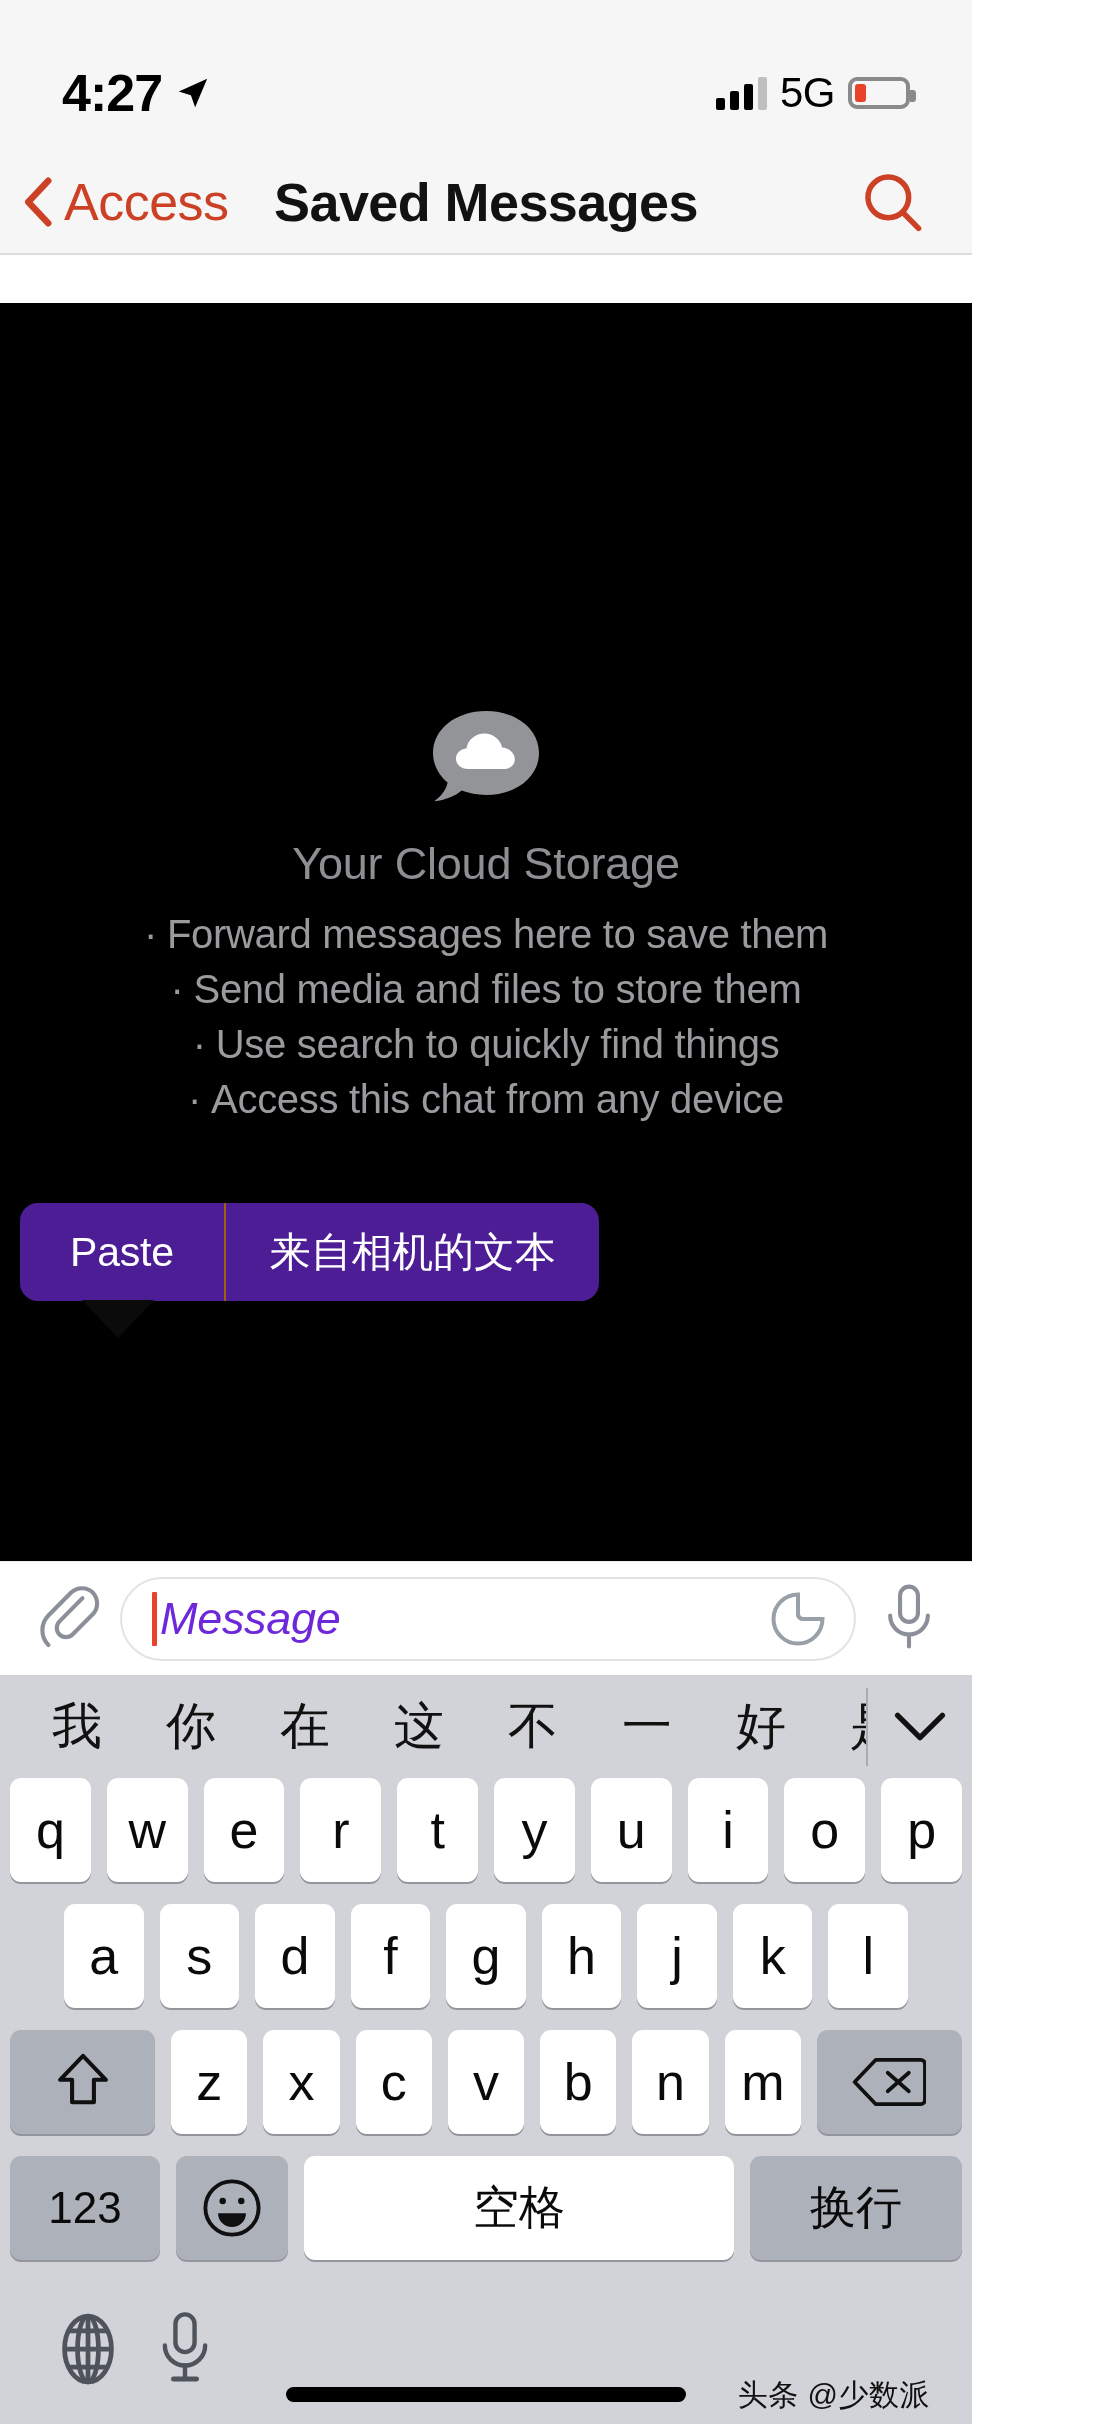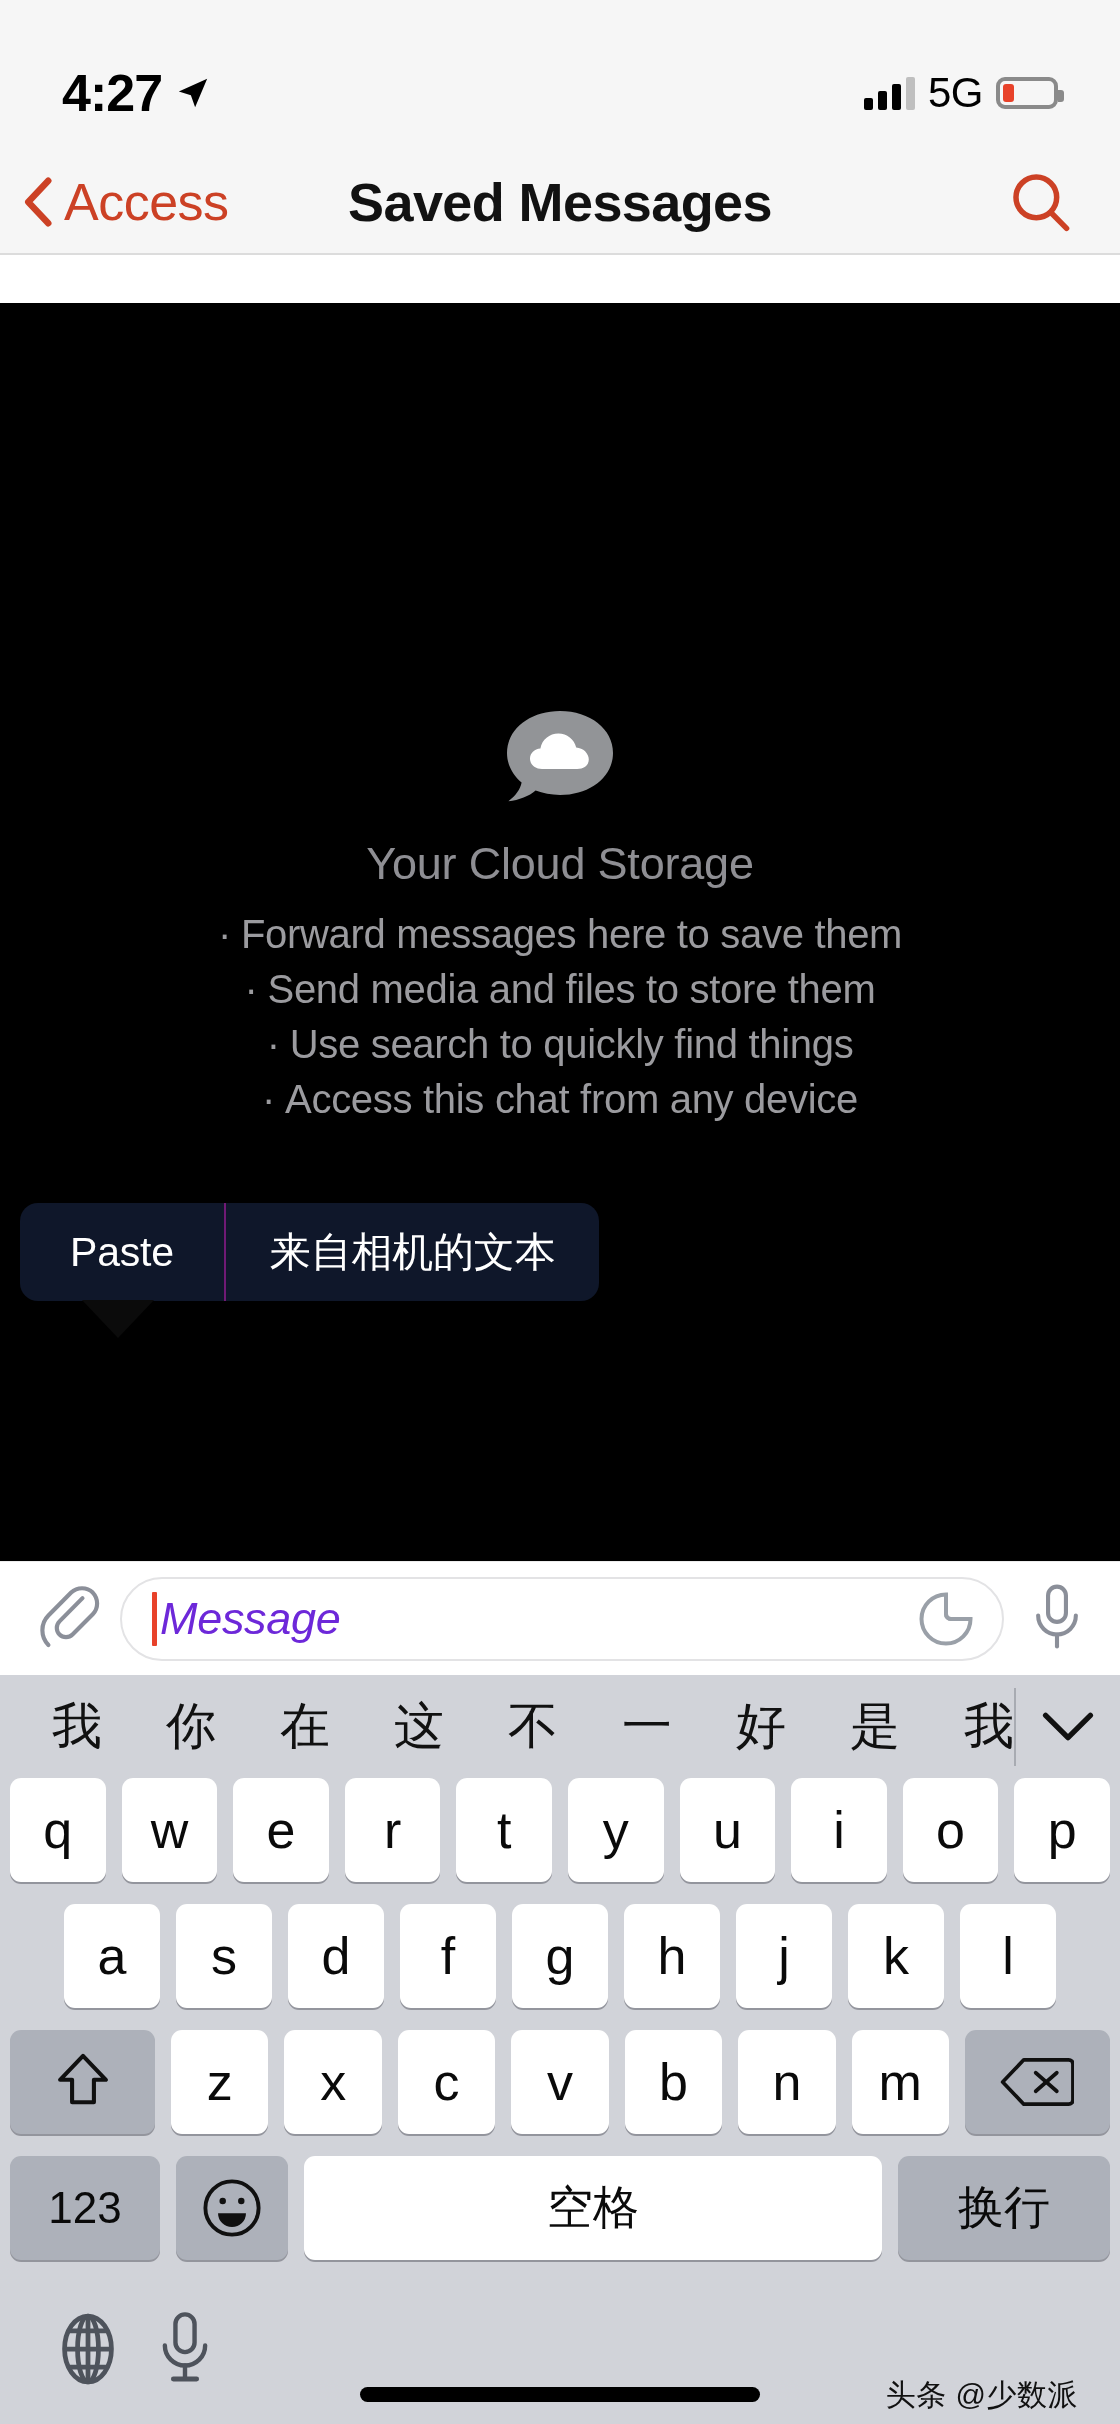--- a/index.html
+++ b/index.html
@@ -4,21 +4,21 @@
 <style>
   * { box-sizing: border-box; margin: 0; padding: 0; }
   html, body {
     width: 1120px; height: 2424px;
     font-family: "Liberation Sans", sans-serif;
     background: #ffffff;
     overflow: hidden;
   }
   .phone {
     position: relative;
-    width: 1120px; height: 2424px;
+    width: 972px; height: 2424px;
     background: #ffffff;
     display: flex; flex-direction: column;
   }
 
   
   .status-bar {
     height: 150px;
     background: #f6f6f6;
     display: flex; align-items: center;
     justify-content: space-between;
@@ -105,32 +105,32 @@
     white-space: nowrap;
   }
   .empty-item .dot { margin-right: 10px; }
 
   
   .paste-popup {
     position: absolute;
     left: 20px;
     top: 1203px;
     display: flex;
-    background: #0f172a;
+    background: #4c1d95;
     border-radius: 18px;
     height: 98px;
     z-index: 20;
   }
   .paste-popup .pp-item {
     display:flex; align-items:center; justify-content:center;
     color:#fff; padding: 0 40px;
     font-size: 41px; letter-spacing: -0.2px;
     cursor: pointer; white-space: nowrap;
   }
-  .paste-popup .pp-item + .pp-item { border-left: 2px solid #701a75; }
+  .paste-popup .pp-item + .pp-item { border-left: 2px solid #a16207; }
   .paste-popup .pp-item:first-child { border-radius: 18px 0 0 18px; padding: 0 50px; }
   .paste-popup .pp-item:last-child  { border-radius: 0 18px 18px 0; padding: 0 44px; }
   .paste-arrow {
     position:absolute; left: 82px; top: 1300px;
     width: 0; height: 0;
     border-left: 36px solid transparent;
     border-right: 36px solid transparent;
     border-top: 38px solid #0b0b0b;
     z-index: 20;
   }

